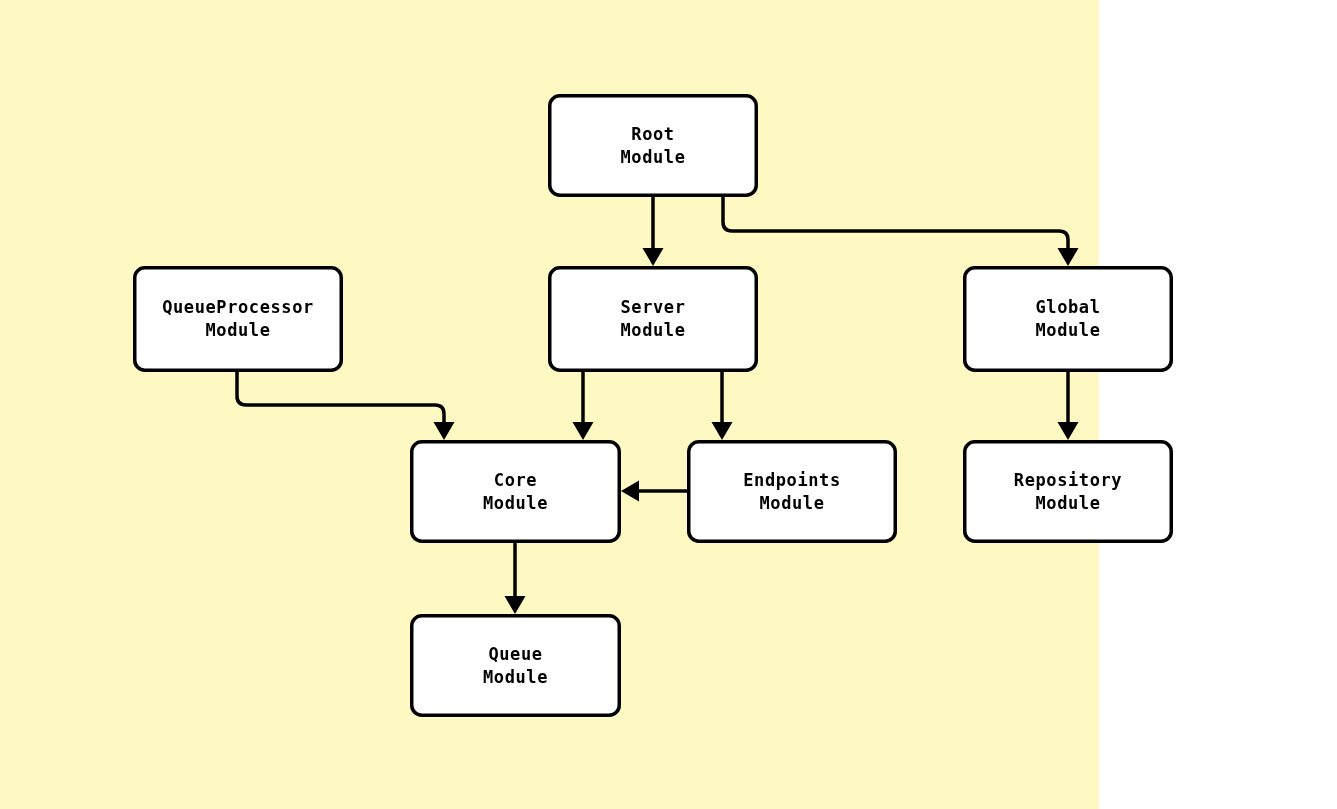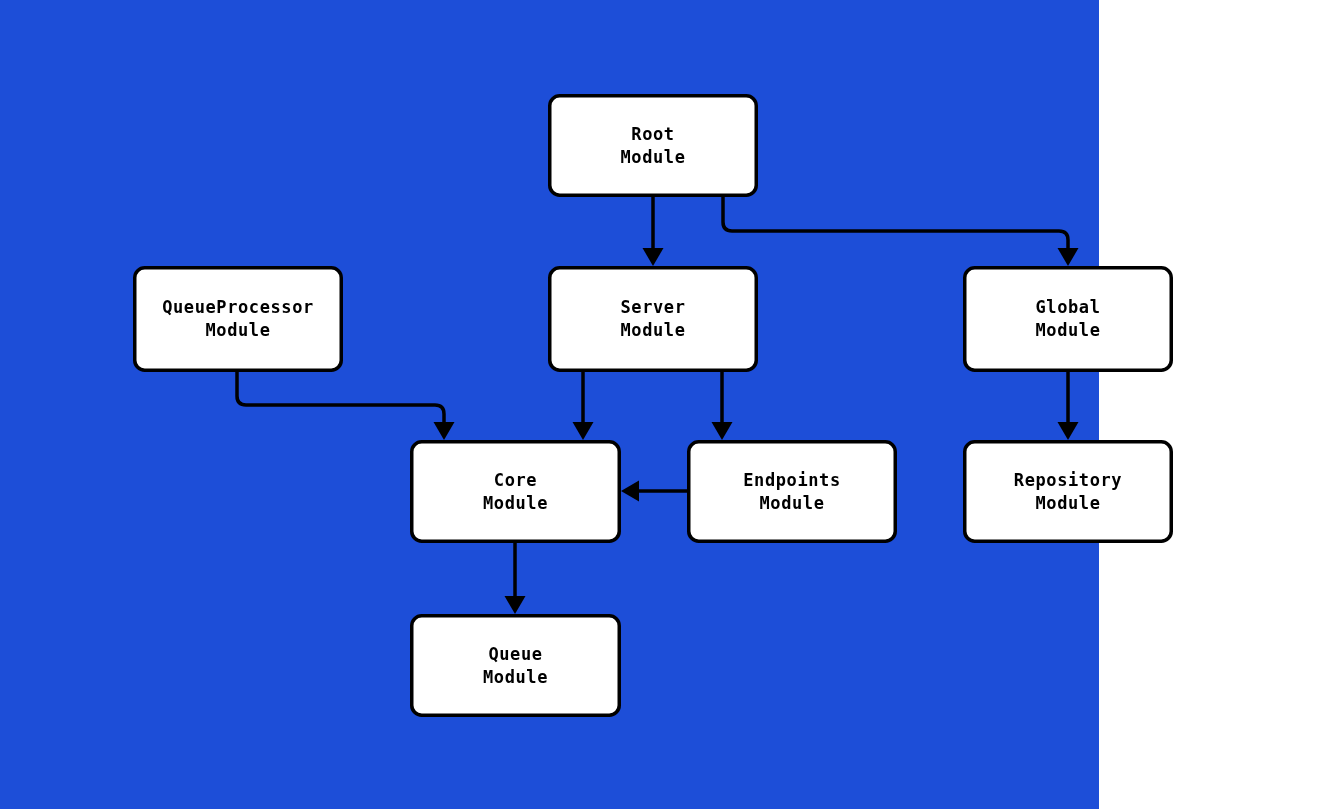--- a/index.html
+++ b/index.html
@@ -10,21 +10,21 @@
   body {
     width: 1337px;
     height: 809px;
     font-family: "DejaVu Sans Mono", monospace;
     overflow: hidden;
   }
   #diagram-root {
     position: relative;
     width: 1099px;
     height: 809px;
-    background: #1d4ed8;
+    background: #fef9c3;
   }
   #diagram-svg {
     position: absolute;
     left: 0;
     top: 0;
     width: 1337px;
     height: 809px;
   }
   .node-rect {
     fill: #ffffff;

